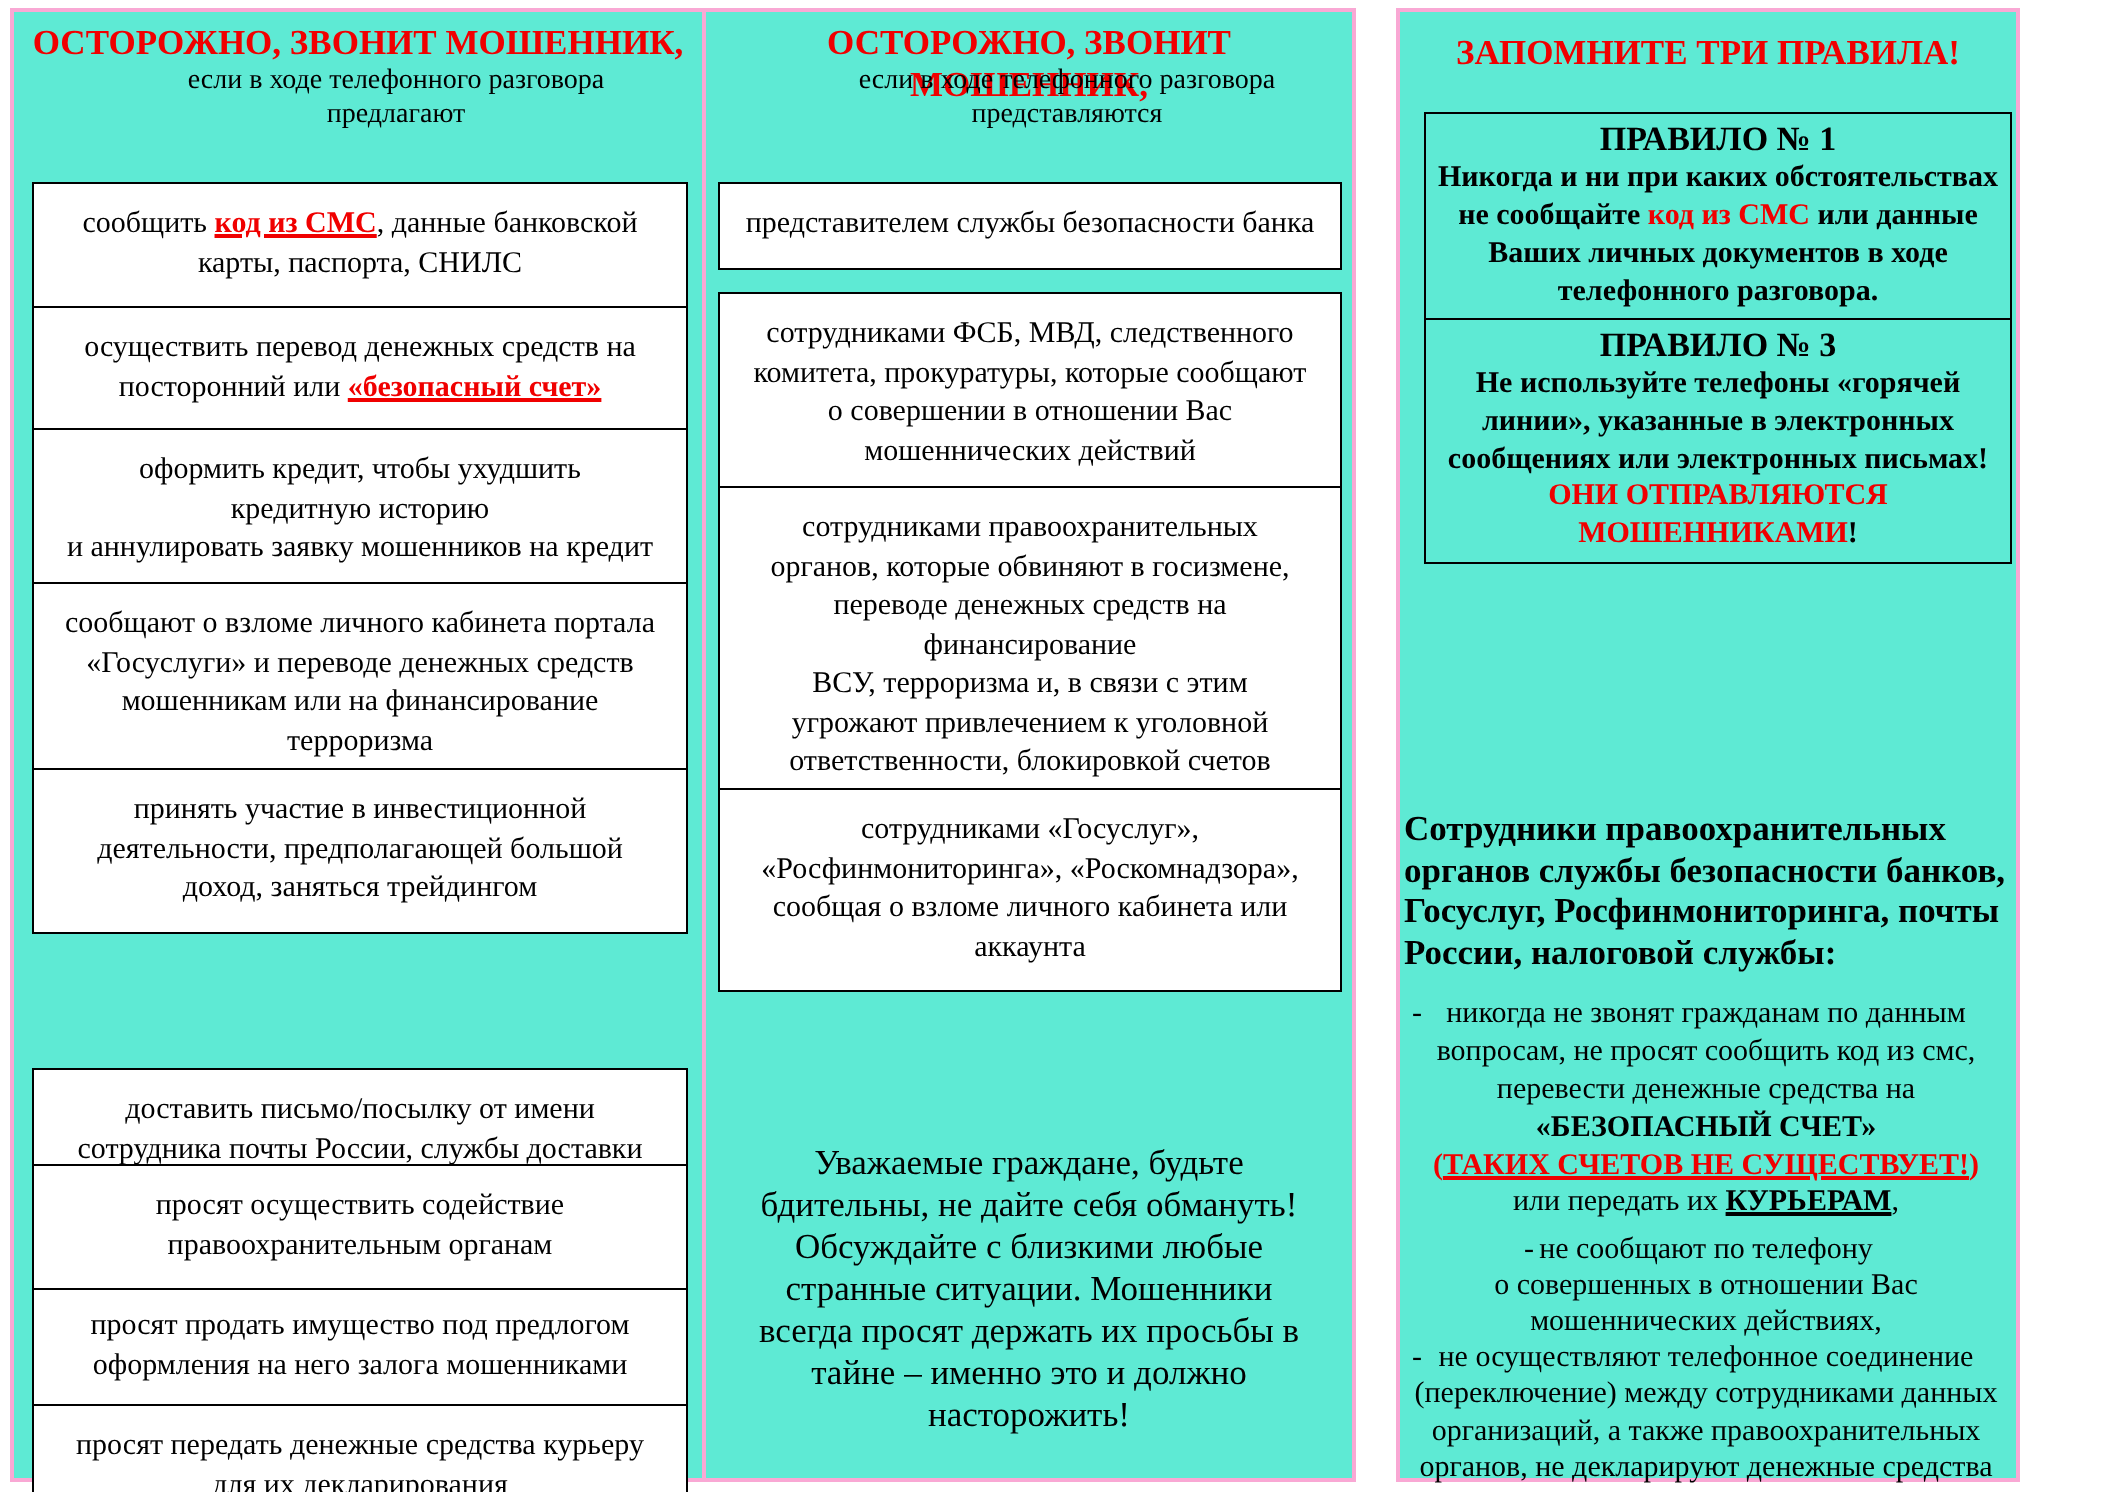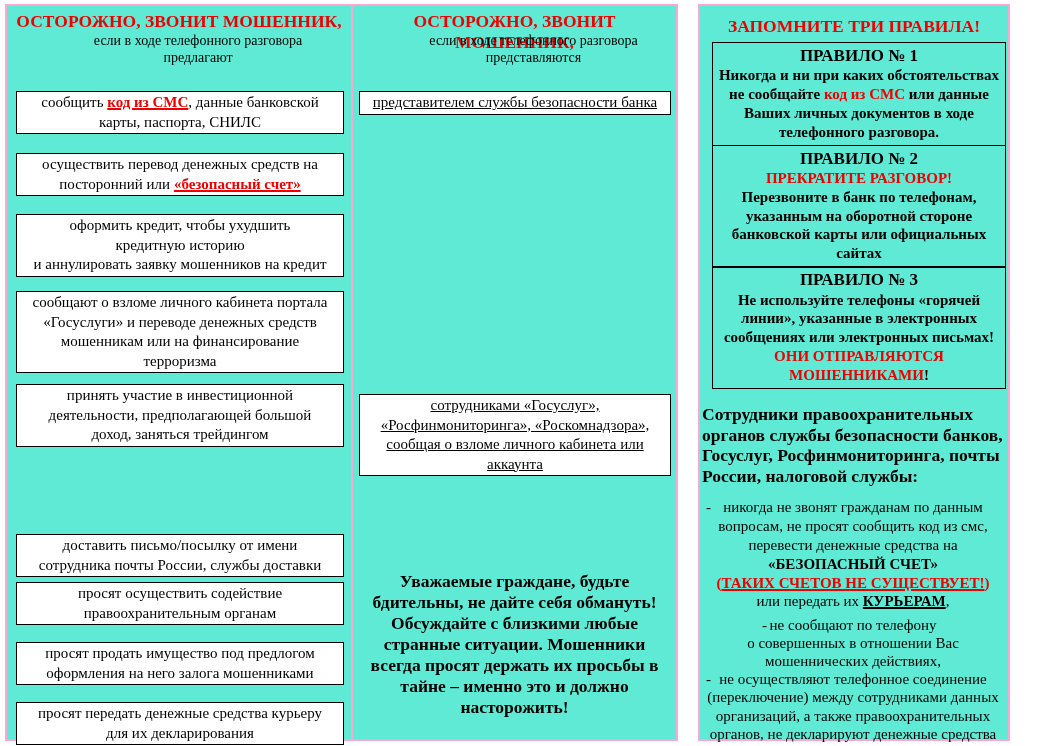--- a/index.html
+++ b/index.html
@@ -13,36 +13,36 @@
 
   .title-red{position:absolute;left:0;right:0;text-align:center;
              font-weight:bold;color:#f00000;font-size:17.5px;line-height:1.2;}
   .title-rest{position:absolute;left:0;right:0;text-align:center;
               font-size:14px;line-height:1.18;white-space:pre-line;padding-left:38px;}
   #col-left .title-red,#col-middle .title-red{top:5px;}
   #col-left .title-rest,#col-middle .title-rest{top:27px;}
 
   .box{position:absolute;border:1.5px solid #000;box-sizing:border-box;
        text-align:center;font-size:15px;line-height:1.3;
-       white-space:pre-line;padding:1px 3px;background:#fff;}
+       white-space:pre-line;padding:11px 3px;background:#fff;}
   #col-left .box{left:9px;right:7px;}
-  #col-middle .box{left:6px;right:5px;text-decoration:underline;}
+  #col-middle .box{left:6px;right:5px;}
 
   .red-u{color:#f00000;font-weight:bold;text-decoration:underline;
          text-decoration-color:#f00000;text-decoration-thickness:2px;}
   .red-b{color:#f00000;font-weight:bold;}
   .black-u{font-weight:bold;text-decoration:underline;text-decoration-thickness:2px;}
   .bold{font-weight:bold;}
 
   .closing{position:absolute;left:4px;right:4px;top:565px;text-align:center;
-           font-weight:bold;font-size:17.5px;line-height:1.2;white-space:pre-line;}
+           font-weight:normal;font-size:17.5px;line-height:1.2;white-space:pre-line;}
 
   #rules-title{position:absolute;top:10px;left:0;right:0;text-align:center;
                font-weight:bold;color:#f00000;font-size:17.5px;}
-  #rules-table{position:absolute;top:36px;left:12px;right:2px;border-radius:23px;}
+  #rules-table{position:absolute;top:50px;left:12px;right:2px;border-radius:23px;}
   .rule{border:1.5px solid #000;text-align:center;font-weight:bold;
         font-size:15px;line-height:1.25;padding:2px 4px 4px;white-space:pre-line;}
   .rule + .rule{margin-top:-1.5px;}
   .rule-heading{font-size:17px;font-weight:bold;}
   .rule-warning{color:#f00000;font-weight:bold;}
 
   #section-heading{position:absolute;top:398px;left:2px;right:2px;
                    font-weight:bold;font-size:17.5px;
                    line-height:1.18;white-space:pre-line;}
   .list-item{position:absolute;left:2px;right:4px;text-align:center;
@@ -83,44 +83,51 @@
 правоохранительным органам</div>
   <div class="box" style="top:696px">просят передать денежные средства курьеру
 для их декларирования</div>
 </div>
 
 <div class="col" id="col-middle">
   <div class="title-red">ОСТОРОЖНО, ЗВОНИТ МОШЕННИК,</div>
   <div class="title-rest">если в ходе телефонного разговора
 представляются</div>
   <div class="box" style="top:85px">представителем службы безопасности банка</div>
+  <div class="box" style="top:140px">сотрудниками ФСБ, МВД, следственного
+комитета, прокуратуры, которые сообщают
+о совершении в отношении Вас
+мошеннических действий</div>
+  <div class="box" style="top:237px">сотрудниками правоохранительных
+органов, которые обвиняют в госизмене,
+переводе денежных средств на
+финансирование
+ВСУ, терроризма и, в связи с этим
+угрожают привлечением к уголовной
+ответственности, блокировкой счетов</div>
   <div class="box" style="top:388px">сотрудниками «Госуслуг»,
 «Росфинмониторинга», «Роскомнадзора»,
 сообщая о взломе личного кабинета или
 аккаунта</div>
   <div class="closing">Уважаемые граждане, будьте
 бдительны, не дайте себя обмануть!
 Обсуждайте с близкими любые
 странные ситуации. Мошенники
 всегда просят держать их просьбы в
 тайне – именно это и должно
 насторожить!</div>
 </div>
 
 <div class="col" id="col-right">
   <div id="rules-title">ЗАПОМНИТЕ ТРИ ПРАВИЛА!</div>
   <div id="rules-table">
     <div class="rule"><div class="rule-heading">ПРАВИЛО № 1</div><div><span>Никогда и ни при каких обстоятельствах
 не сообщайте </span><span class="red-b">код из СМС</span><span> или данные
 Ваших личных документов в ходе
 телефонного разговора.</span></div></div>
-    <div class="rule"><div class="rule-heading">ПРАВИЛО № 2</div><div class="rule-warning">ПРЕКРАТИТЕ РАЗГОВОР!</div><div>Перезвоните в банк по телефонам,
-указанным на оборотной стороне
-банковской карты или официальных
-сайтах</div></div>
     <div class="rule"><div class="rule-heading">ПРАВИЛО № 3</div><div>Не используйте телефоны «горячей
 линии», указанные в электронных
 сообщениях или электронных письмах!</div><div><span class="rule-warning">ОНИ ОТПРАВЛЯЮТСЯ
 МОШЕННИКАМИ</span><span>!</span></div></div>
   </div>
   <div id="section-heading">Сотрудники правоохранительных
 органов службы безопасности банков,
 Госуслуг, Росфинмониторинга, почты
 России, налоговой службы:</div>
   <div class="list-item" id="list-item-1"><span class="dash">-</span><span>никогда не звонят гражданам по данным

